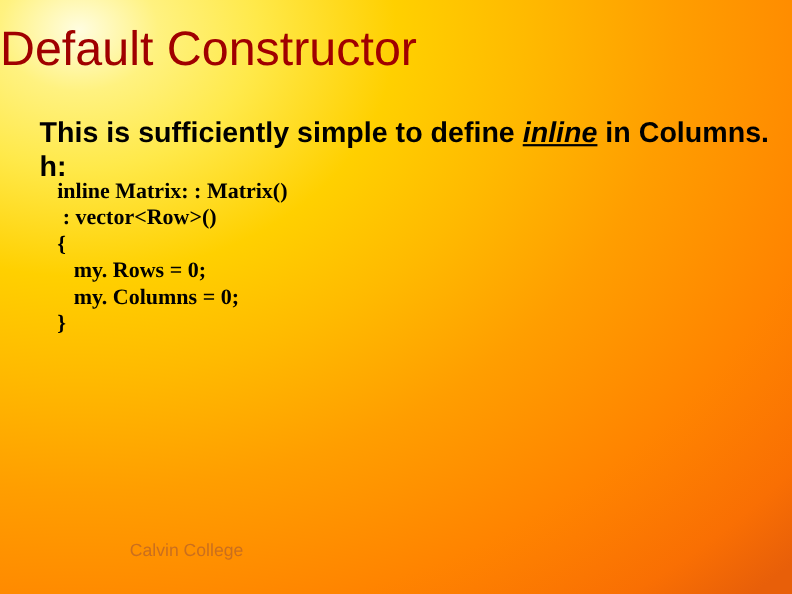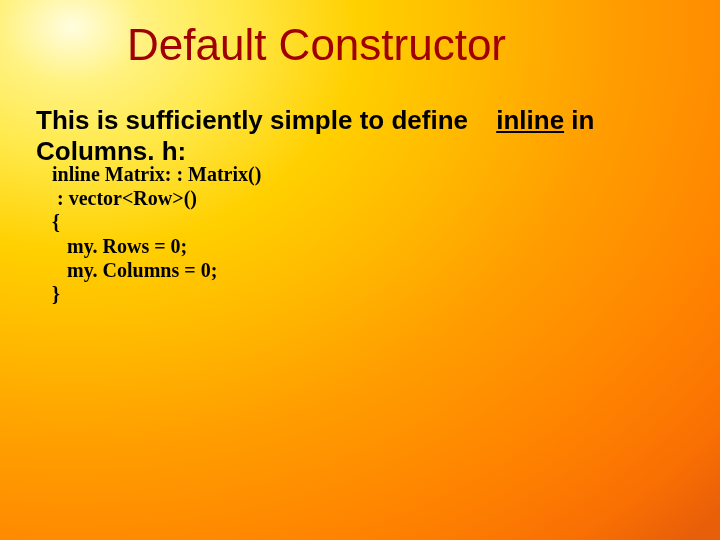--- a/index.html
+++ b/index.html
@@ -24,38 +24,38 @@
                 #ff8400 78%,
                 #f96f03 92%,
                 #e85f09 100%);
     position: relative;
   }
   .title {
     position: absolute;
     top: 20px;
     left: 0;
     width: 633px;
-    text-align: center;
+    text-align: left;
     font-family: "Trebuchet MS", "Segoe UI", Tahoma, sans-serif;
     font-size: 44px;
     font-weight: 400;
     color: #a00000;
   }
   .subtitle {
     position: absolute;
     top: 105px;
     left: 36px;
     font-family: "Trebuchet MS", "Segoe UI", Tahoma, sans-serif;
     font-size: 26px;
     font-weight: 700;
     color: #000000;
   }
   .subtitle .kw {
+    font-style: italic;
     text-decoration: underline;
-    margin-left: 21px;
   }
   .code {
     position: absolute;
     top: 162px;
     left: 52px;
     font-family: Liberation Serif, serif;
     font-size: 20px;
     font-weight: 700;
     line-height: 1.2;
     white-space: pre;
@@ -81,14 +81,15 @@
     <span>This is sufficiently simple to define </span><span class="kw">inline</span><span> in Columns. h:</span>
   </div>
 
   <div class="code">inline Matrix: : Matrix()
  : vector&lt;Row&gt;()
 {
    my. Rows = 0;
    my. Columns = 0;
 }</div>
 
+  <div class="footer">Calvin College</div>
 
 </div>
 
 </body></html>

